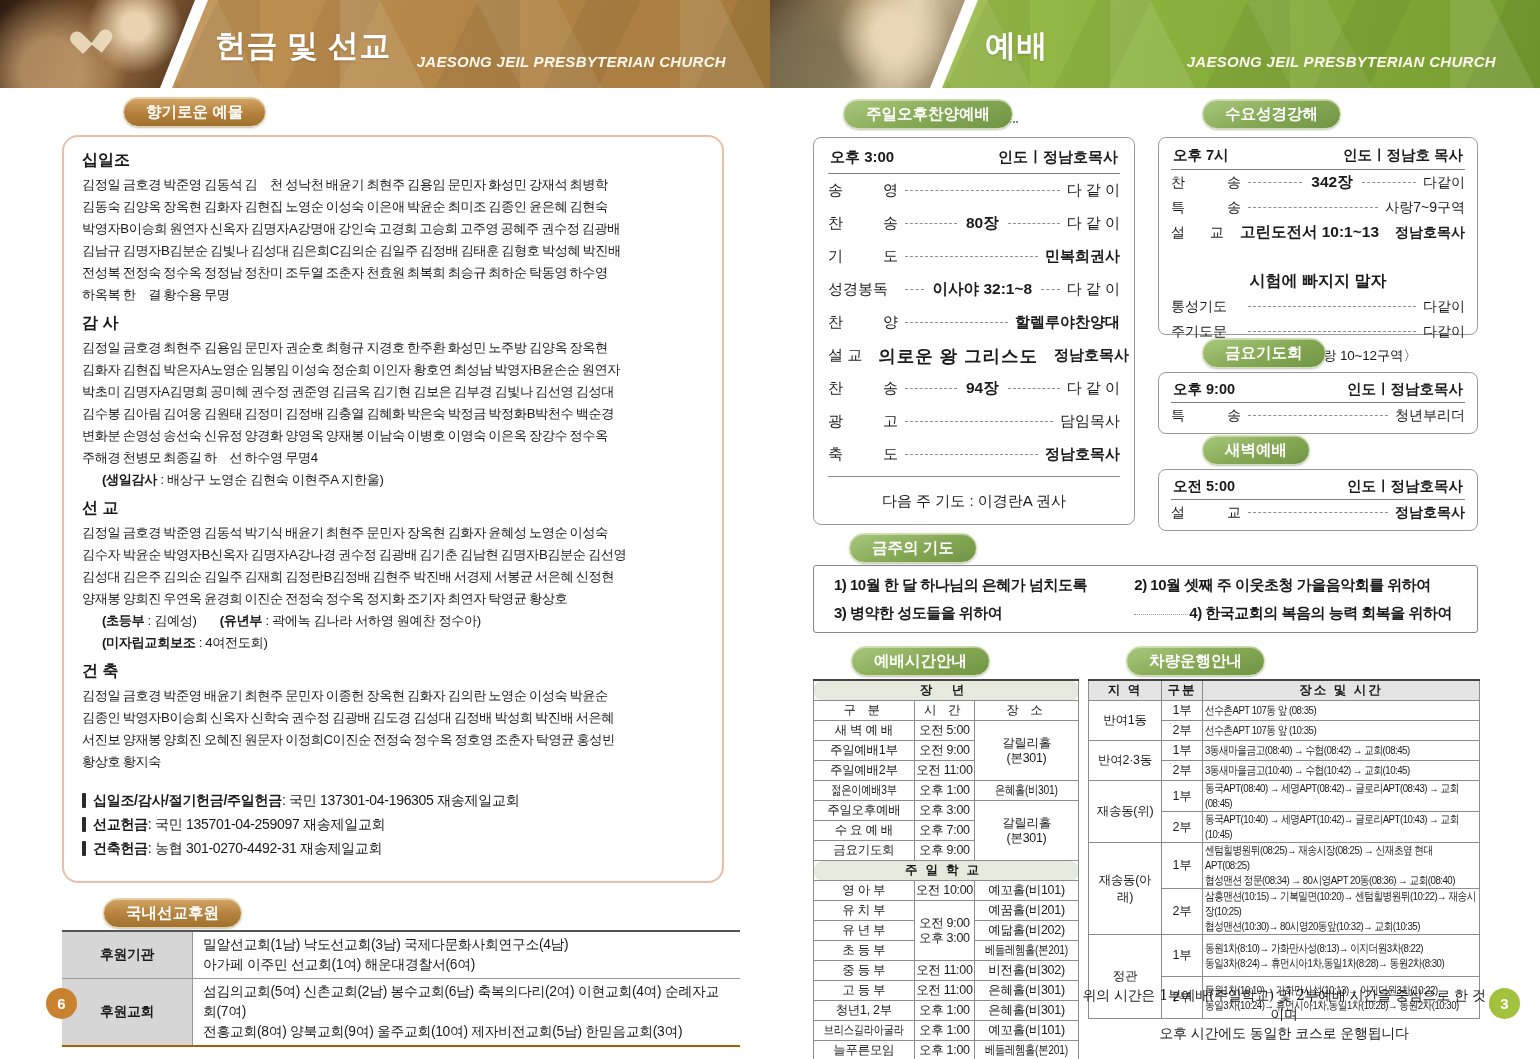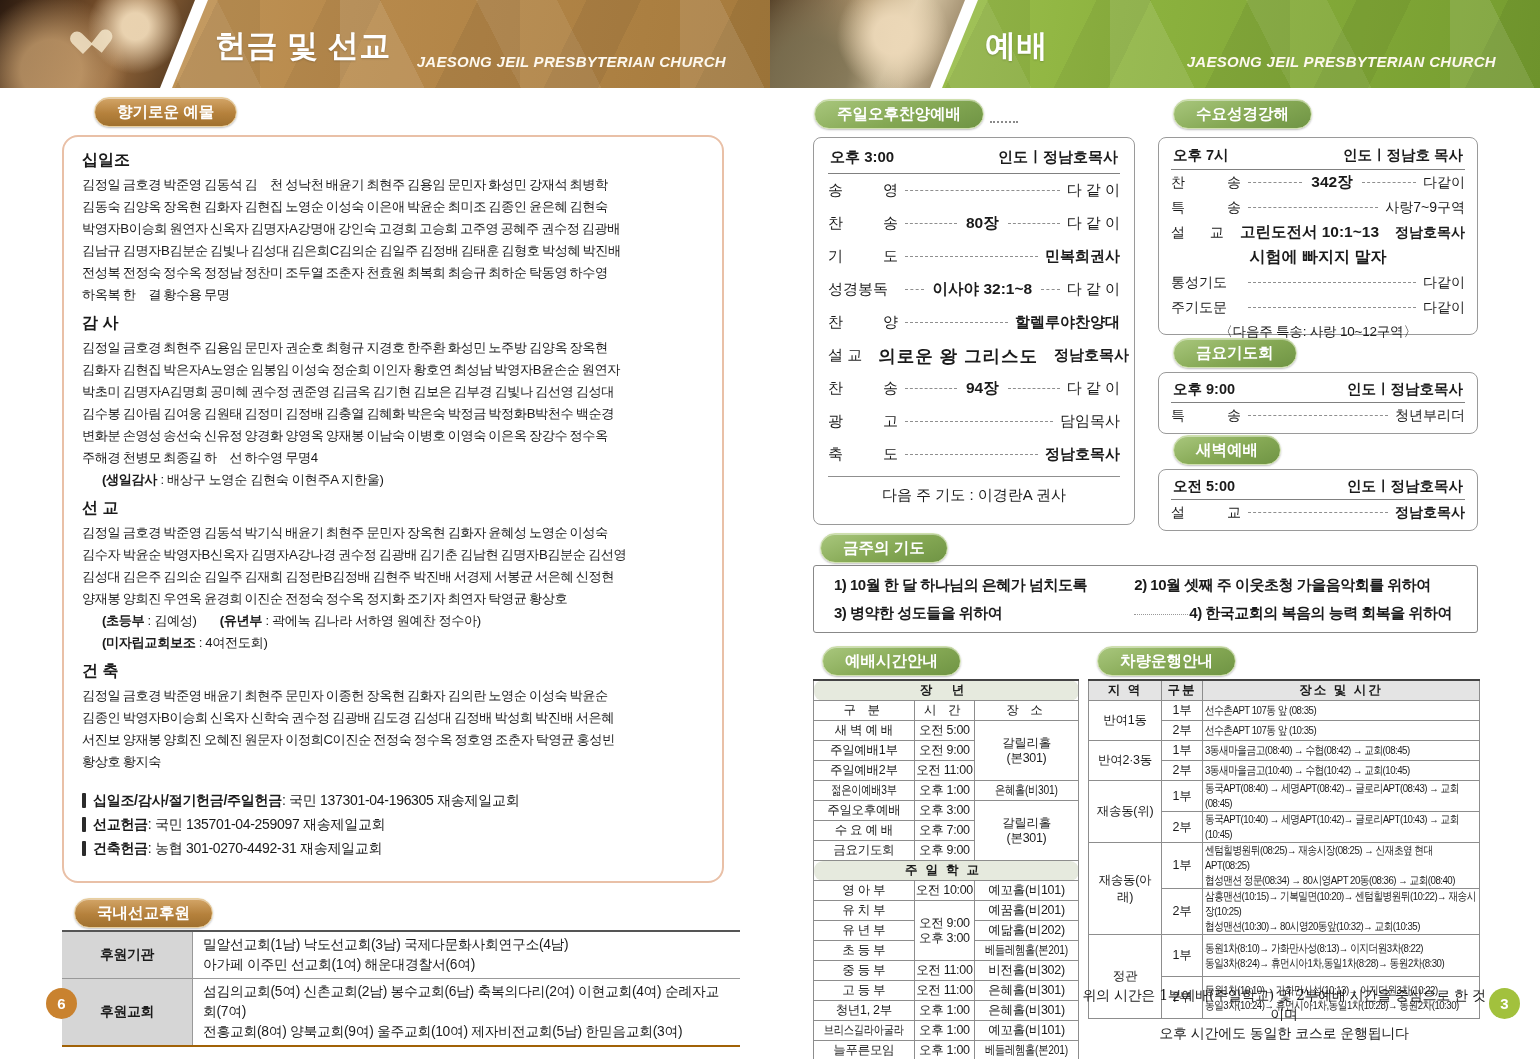--- a/index.html
+++ b/index.html
@@ -32,21 +32,21 @@
     linear-gradient(-64deg, rgba(0,0,0,.06) 0 28%, rgba(0,0,0,0) 28% 60%, rgba(0,0,0,.05) 60% 78%, rgba(0,0,0,0) 78%);
     background-size:340px 100%,260px 100%;}
   .hdr-title{position:absolute;left:215px;top:25px;font-size:31px;font-weight:bold;color:#fff;
     letter-spacing:.5px;z-index:3;text-shadow:0 1px 2px rgba(0,0,0,.18);}
   .hdr-sub{position:absolute;right:44px;top:53px;font-size:15px;font-style:italic;font-weight:600;
     color:#fdf8ee;z-index:3;letter-spacing:.3px;}
 
   
   .badge{position:absolute;height:28px;border-radius:999px;color:#fff;font-weight:bold;
     font-size:15.5px;display:flex;align-items:center;justify-content:center;padding:0 22px;
-    box-shadow:0 1px 2px rgba(0,0,0,.25), inset 0 1px 0 rgba(255,255,255,.45);z-index:4;}
+    box-shadow:0 1px 2px rgba(0,0,0,.25), inset 0 1px 0 rgba(255,255,255,.45);z-index:4;margin-left:29px;}
   .badge.brown{background:linear-gradient(180deg,#d3a567 0%,#b5813c 55%,#a0712f 100%);
     border:1px solid #e8cf9f;}
   .badge.green{background:linear-gradient(160deg,#a9c77d 0%,#85a854 55%,#6f9444 100%);
     border:1px solid #cfe0ae;}
 
   
   .main-box{position:absolute;left:62px;top:135px;width:662px;height:748px;box-sizing:border-box;
     border:2px solid #e9c0a7;border-radius:16px;padding:13px 14px 10px 18px;background:#fff;}
   .sec-title{font-size:16px;font-weight:bold;margin:7px 0 3px;}
   .sec-title.first{margin-top:0;}
@@ -72,22 +72,22 @@
   .wrow{display:flex;align-items:center;height:33px;font-size:15px;}
   .wrow.small{height:25px;font-size:14px;}
   .wlbl{width:70px;text-align:justify;text-align-last:justify;white-space:nowrap;}
   .lead{flex:1;height:0;border-top:1.6px dashed #8f8f8f;margin:0 7px;}
   .wmid{font-weight:bold;font-size:15.5px;white-space:nowrap;padding:0 2px;}
   .wmid.big{font-size:17.5px;letter-spacing:1px;}
   .wmid:empty{display:none;padding:0;}
   .wmid:empty + .lead{display:none;}
   .wright{white-space:nowrap;}
   .wright.b{font-weight:bold;}
-  .wfoot{border-top:1px solid #8f8f8f;text-align:center;font-size:15px;padding-top:9px;margin-top:5px;}
-  .wsub{text-align:center;font-weight:bold;font-size:16px;height:25px;line-height:24px;}
+  .wfoot{border-top:1px solid #8f8f8f;text-align:center;font-size:15px;padding-top:15px;margin-top:5px;}
+  .wsub{text-align:center;font-weight:bold;font-size:16px;height:25px;line-height:24px;margin-top:24px;}
   .wnote{text-align:center;font-size:13.5px;padding-top:3px;letter-spacing:-0.2px;}
   .dots{position:absolute;left:990px;top:121px;width:28px;border-top:2px dotted #8a8a8a;}
 
   
   .prayer-box{position:absolute;left:813px;top:565px;width:665px;height:68px;box-sizing:border-box;
     border:1.5px solid #888;border-radius:3px;background:#fff;display:grid;
     grid-template-columns:47% 53%;align-content:center;row-gap:9px;padding:0 4px 0 20px;}
   .pitem{font-size:15px;font-weight:600;letter-spacing:-0.5px;white-space:nowrap;}
   .pitem.p4::before{content:"";display:inline-block;width:54px;border-top:1.5px dotted #999;
     margin-right:1px;vertical-align:3px;}

